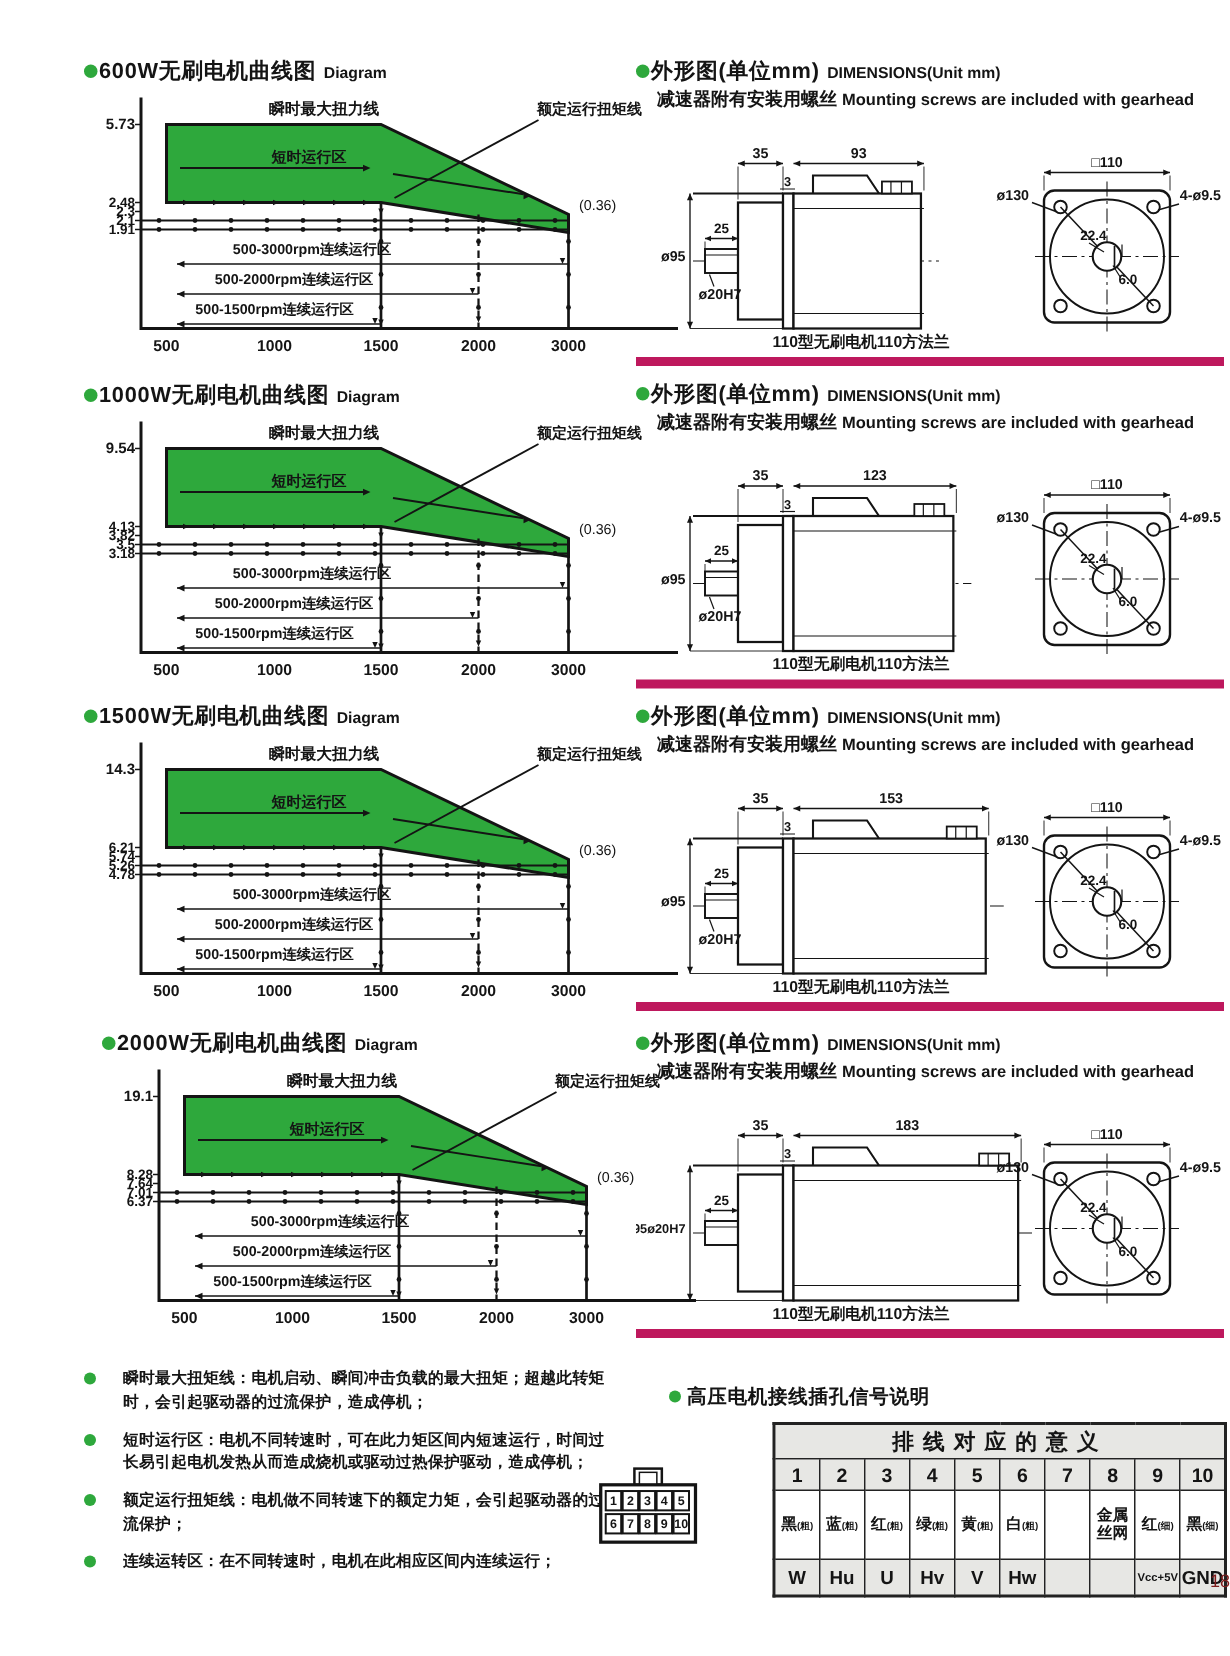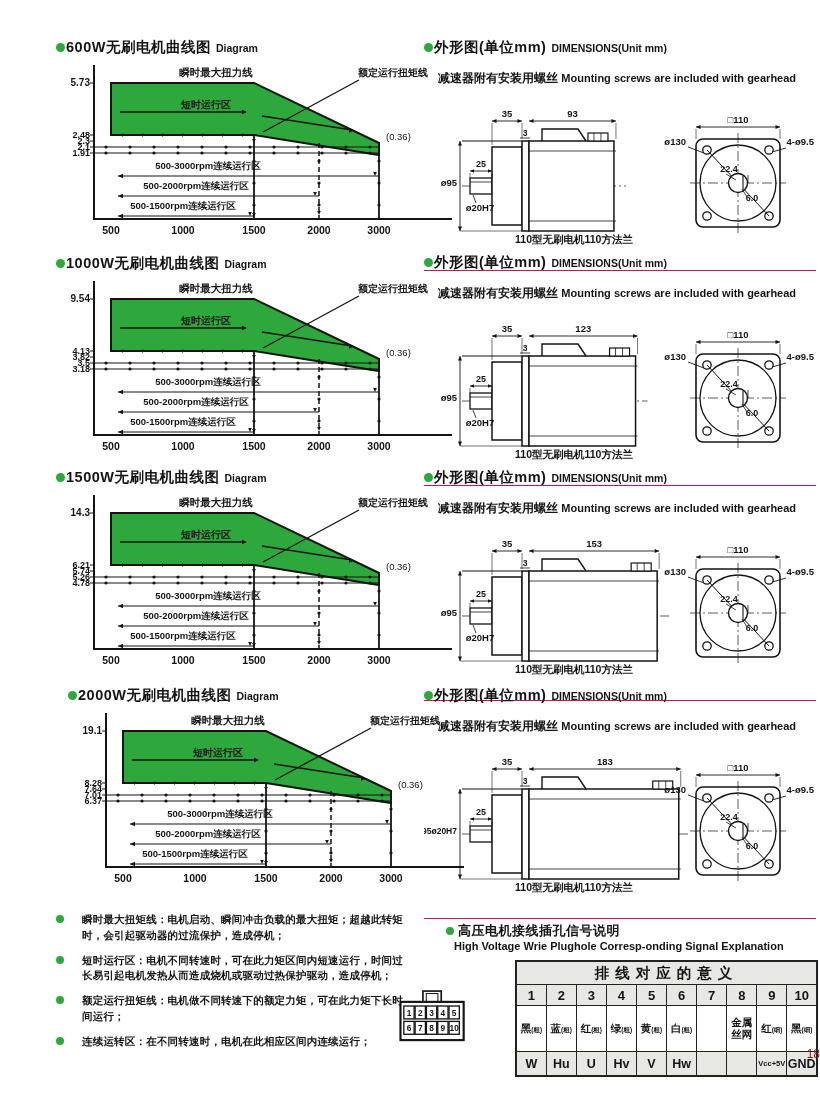--- a/index.html
+++ b/index.html
@@ -4,22 +4,22 @@
 <style>
   :root{ --green:#2EA83C; --ink:#141414; --tablebg:#e7e7e4; }
   html,body{margin:0;padding:0;background:#fff;}
   body{font-family:"Liberation Sans","DejaVu Sans",sans-serif;color:var(--ink);}
   #page{position:relative;width:820px;height:1104px;background:#fff;overflow:hidden;}
   .abs{position:absolute;}
   .sec-title{display:flex;align-items:baseline;gap:1px;white-space:nowrap;}
   .dot{width:9px;height:9px;border-radius:50%;background:var(--green);align-self:center;flex:0 0 auto;}
   .t-cn{font-weight:bold;font-size:14.5px;letter-spacing:.5px;}
   .t-en{font-weight:bold;font-size:10.5px;margin-left:4px;}
-  .dims-block{width:392px;padding-bottom:21px;border-bottom:1px solid #be185d;}
-  .dims-sub{font-size:12px;font-weight:bold;white-space:nowrap;margin:13px 0 0 14px;}
+  .dims-block{width:392px;padding-bottom:0;border-bottom:6px solid #be185d;}
+  .dims-sub{font-size:12px;font-weight:bold;white-space:nowrap;margin:1px 0 0 14px;}
   .dims-sub .en{font-size:11px;}
   svg text{font-family:inherit;}
   .chart{display:block;margin-top:2px;}
   
   .note{display:flex;gap:18px;margin-bottom:9px;align-items:flex-start;}
   .ndot{width:8px;height:8px;border-radius:50%;background:var(--green);margin-top:3px;flex:0 0 auto;}
   .note p{margin:0;font-size:10.5px;font-weight:600;line-height:1.5;letter-spacing:.2px;}
   
   .sig-title{display:flex;align-items:flex-end;gap:4px;margin-left:48px;}
   .sig-title .t-cn{font-size:13.5px;}
@@ -734,34 +734,33 @@
     <div class="note">
         <span class="ndot"></span>
         <p>瞬时最大扭矩线：电机启动、瞬间冲击负载的最大扭矩；超越此转矩时，会引起驱动器的过流保护，造成停机；</p>
       </div>
     <div class="note">
         <span class="ndot"></span>
         <p>短时运行区：电机不同转速时，可在此力矩区间内短速运行，时间过长易引起电机发热从而造成烧机或驱动过热保护驱动，造成停机；</p>
       </div>
     <div class="note">
         <span class="ndot"></span>
-        <p>额定运行扭矩线：电机做不同转速下的额定力矩，可在此力矩下长时间运行；</p>
+        <p>额定运行扭矩线：电机做不同转速下的额定力矩，会引起驱动器的过流保护；</p>
       </div>
     <div class="note">
         <span class="ndot"></span>
         <p>连续运转区：在不同转速时，电机在此相应区间内连续运行；</p>
       </div>
   </div>
 
   <div class="abs" style="left:398px;top:922px;width:420px;">
     <div class="sig-title">
       <span class="dot" style="width:8px;height:8px;"></span>
       <span class="t-cn" style="font-size:13px;">高压电机接线插孔信号说明</span>
     </div>
-    <div class="sig-en">High Voltage Wrie Plughole Corresp-onding Signal Explanation</div>
     <div class="sig-row">
       <svg id="connector" width="82" height="64" viewBox="0 0 82 64" style="margin-top:24px;">
           <rect x="30" y="2" width="22" height="13" fill="#fff" stroke="#141414" stroke-width="2"></rect>
           <rect x="34" y="5" width="14" height="10" fill="#fff" stroke="#141414" stroke-width="1.2"></rect>
           <rect x="3" y="15" width="76" height="46" fill="#fff" stroke="#141414" stroke-width="2.6"></rect>
           <rect x="7" y="20" width="12.4" height="15.5" fill="#fff" stroke="#141414" stroke-width="1.6"></rect>
           <text x="13.2" y="31.5" font-size="10" text-anchor="middle" font-weight="bold" fill="#141414">1</text>
           <rect x="20.6" y="20" width="12.4" height="15.5" fill="#fff" stroke="#141414" stroke-width="1.6"></rect>
           <text x="26.8" y="31.5" font-size="10" text-anchor="middle" font-weight="bold" fill="#141414">2</text>
           <rect x="34.2" y="20" width="12.4" height="15.5" fill="#fff" stroke="#141414" stroke-width="1.6"></rect>

